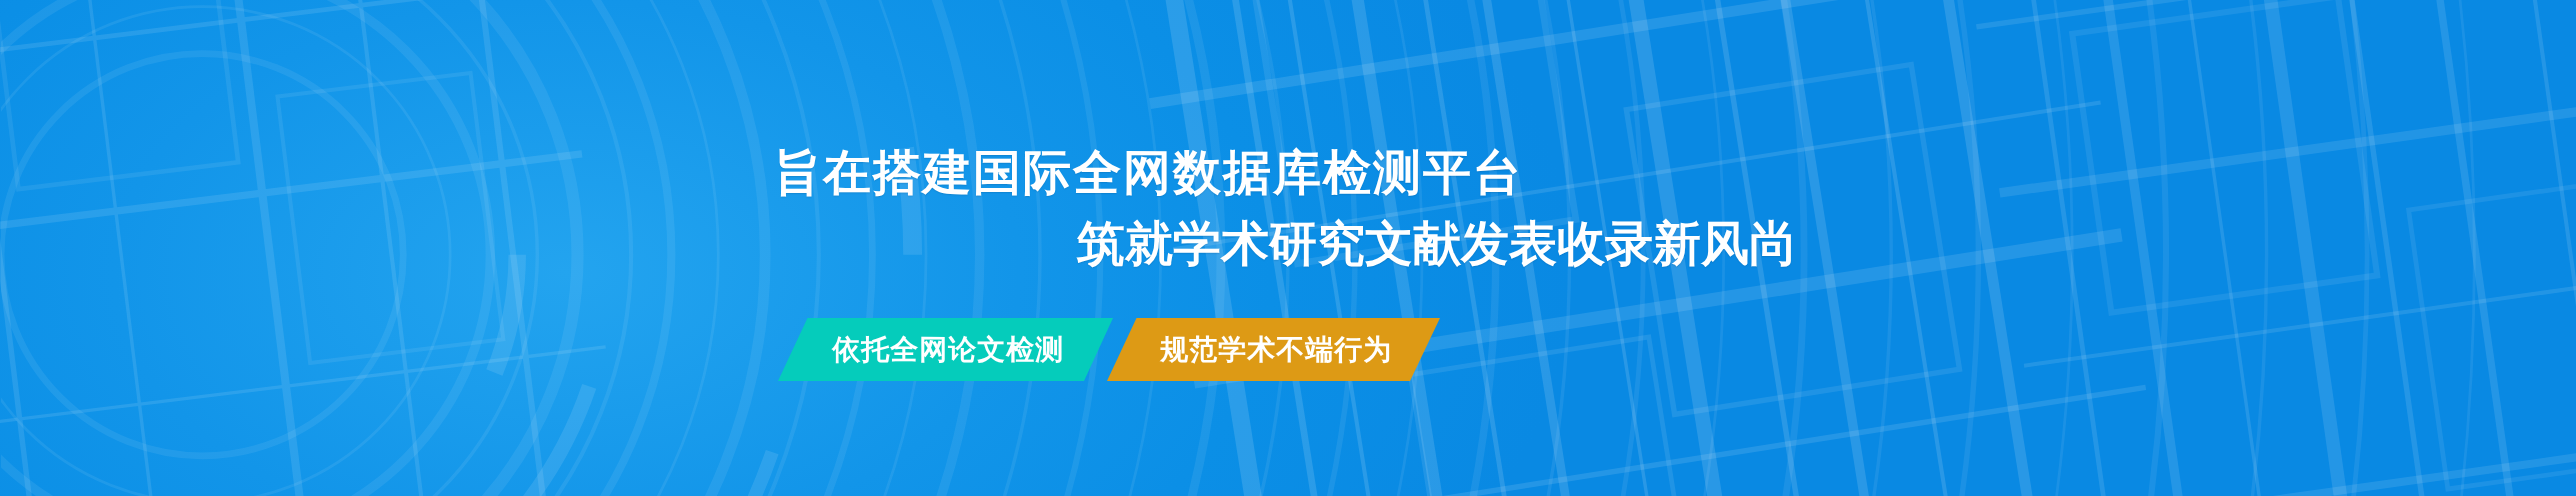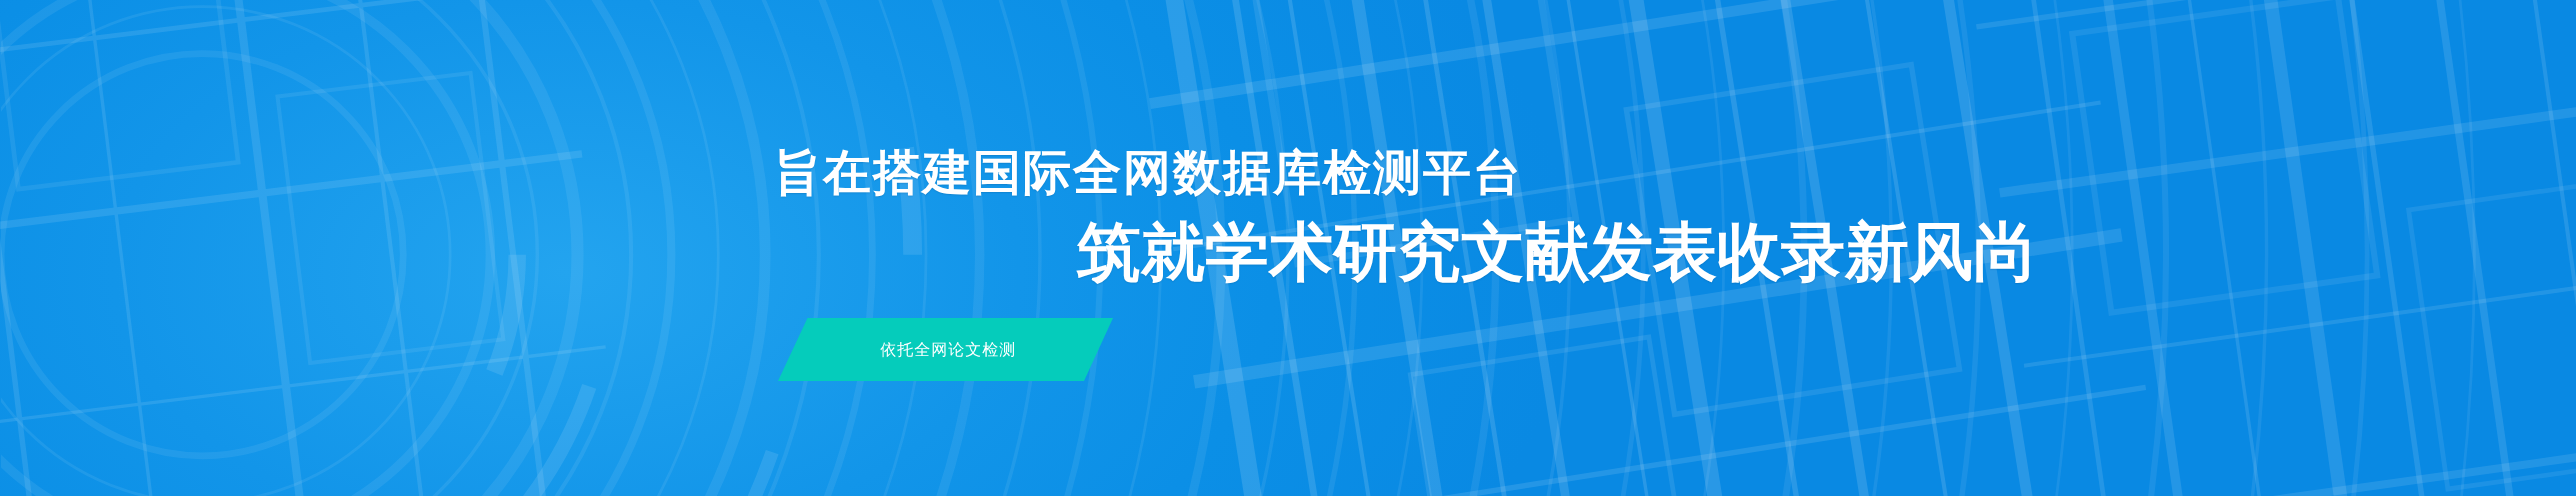--- a/index.html
+++ b/index.html
@@ -64,21 +64,21 @@
   }
   .headline-1 {
     left: 773px;
     top: 134px;
     font-size: 48px;
     letter-spacing: 2px;
   }
   .headline-2 {
     left: 1077px;
     top: 205px;
-    font-size: 64px;
+    font-size: 48px;
     letter-spacing: 0px;
   }
 
   
   .tags {
     position: absolute;
     left: 778px;
     top: 318px;
     width: 1026px;
     height: 63px;
@@ -87,22 +87,22 @@
     position: absolute;
     top: 0;
     height: 63px;
     display: flex;
     align-items: center;
     justify-content: center;
     box-sizing: border-box;
   }
   .tag-label {
     color: #ffffff;
-    font-size: 16px;
-    font-weight: 400;
+    font-size: 28px;
+    font-weight: 700;
     letter-spacing: 1px;
     white-space: nowrap;
     line-height: 1;
     transform: translateX(2.7px);
   }
   .tag-0 {
     left: 0px;
     width: 335px;
     background: #05ccbb;
     clip-path: polygon(29.5px 0, 335px 0, 306px 63px, 0 63px);
@@ -269,18 +269,21 @@
     <div class="headline headline-1">旨在搭建国际全网数据库检测平台</div>
     <div class="headline headline-2">筑就学术研究文献发表收录新风尚</div>
   </div>
 
   <div class="tags">
 
     <div class="tag tag-0">
       <span class="tag-label">依托全网论文检测</span>
     </div>
 
+    <div class="tag tag-1">
+      <span class="tag-label">规范学术不端行为</span>
+    </div>
 
 
   </div>
 
 </div>
 
 
 </body></html>

